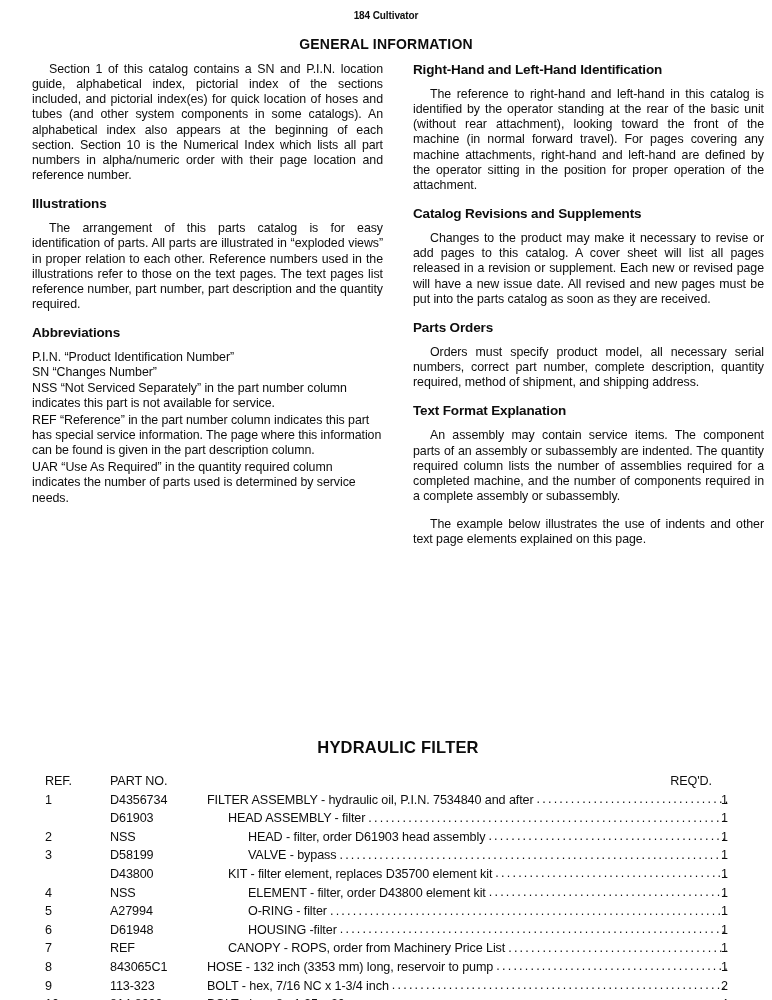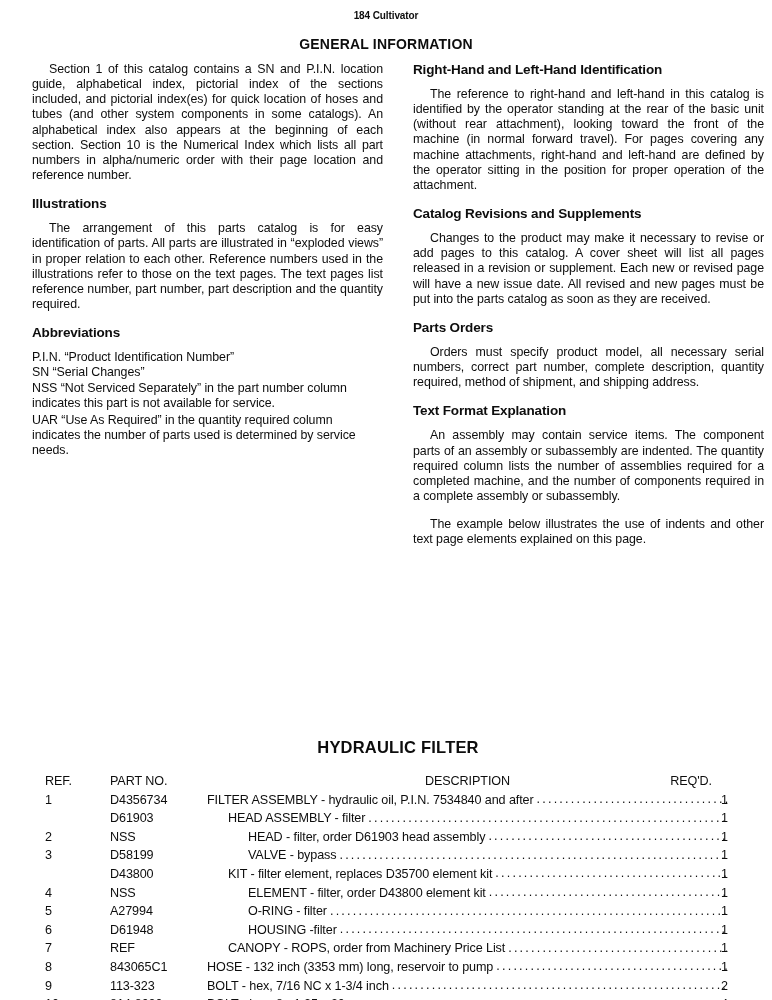--- a/index.html
+++ b/index.html
@@ -178,22 +178,23 @@
       <div class="sec-block" style="margin-bottom: 10px;">
         <p class="para indent">Section 1 of this catalog contains a SN and P.I.N. location guide, alphabetical index, pictorial index of the sections included, and pictorial index(es) for quick location of hoses and tubes (and other system components in some catalogs). An alphabetical index also appears at the beginning of each section. Section 10 is the Numerical Index which lists all part numbers in alpha/numeric order with their page location and reference number.</p>
       </div>
       <div class="sec-block" style="margin-bottom: 10px;">
         <div class="sec-head">Illustrations</div>
         <p class="para indent">The arrangement of this parts catalog is for easy identification of parts. All parts are illustrated in “exploded views” in proper relation to each other. Reference numbers used in the illustrations refer to those on the text pages. The text pages list reference number, part number, part description and the quantity required.</p>
       </div>
       <div class="sec-block" style="margin-bottom: 0px;">
         <div class="sec-head">Abbreviations</div>
         <p class="para noindent" style="text-align: left; margin-bottom: 0px;">P.I.N. “Product Identification Number”</p>
-        <p class="para noindent" style="text-align: left; margin-bottom: 0px;">SN “Serial Changes”</p>
+        <p class="para noindent" style="text-align: left; margin-bottom: 0px;">SN “Changes Number”</p>
         <p class="para noindent" style="text-align: left; margin-bottom: 2px;">NSS “Not Serviced Separately” in the part number column indicates this part is not available for service.</p>
+        <p class="para noindent" style="text-align: left; margin-bottom: 2px;">REF “Reference” in the part number column indicates this part has special service information. The page where this information can be found is given in the part description column.</p>
         <p class="para noindent" style="text-align: left; margin-bottom: 2px;">UAR “Use As Required” in the quantity required column indicates the number of parts used is determined by service needs.</p>
       </div>
     </div>
   <div class="col col-right" id="col-right">
       <div class="sec-block" style="margin-bottom: 10px;">
         <div class="sec-head">Right-Hand and Left-Hand Identification</div>
         <p class="para indent">The reference to right-hand and left-hand in this catalog is identified by the operator standing at the rear of the basic unit (without rear attachment), looking toward the front of the machine (in normal forward travel). For pages covering any machine attachments, right-hand and left-hand are defined by the operator sitting in the position for proper operation of the attachment.</p>
       </div>
       <div class="sec-block" style="margin-bottom: 11px;">
         <div class="sec-head">Catalog Revisions and Supplements</div>
@@ -210,21 +211,20 @@
       </div>
     </div>
 </div>
 
 <div class="table-title">HYDRAULIC FILTER</div>
 
 <div class="parts-table" id="parts-table">
   <div class="prow header">
     <span class="c-ref">REF.</span>
     <span class="c-part">PART NO.</span>
-    <span class="hdr-desc">DESCRIPTION</span>
     <span class="hdr-qty">REQ'D.</span>
   </div>
 <div class="prow">
       <span class="c-ref">1</span>
       <span class="c-part">D4356734</span>
       <span class="c-desc ind0">
         <span class="dtext">FILTER ASSEMBLY - hydraulic oil, P.I.N. 7534840 and after</span>
         <span class="dots">......................................................................................................................................................</span>
       </span>
       <span class="c-qty">1</span>

